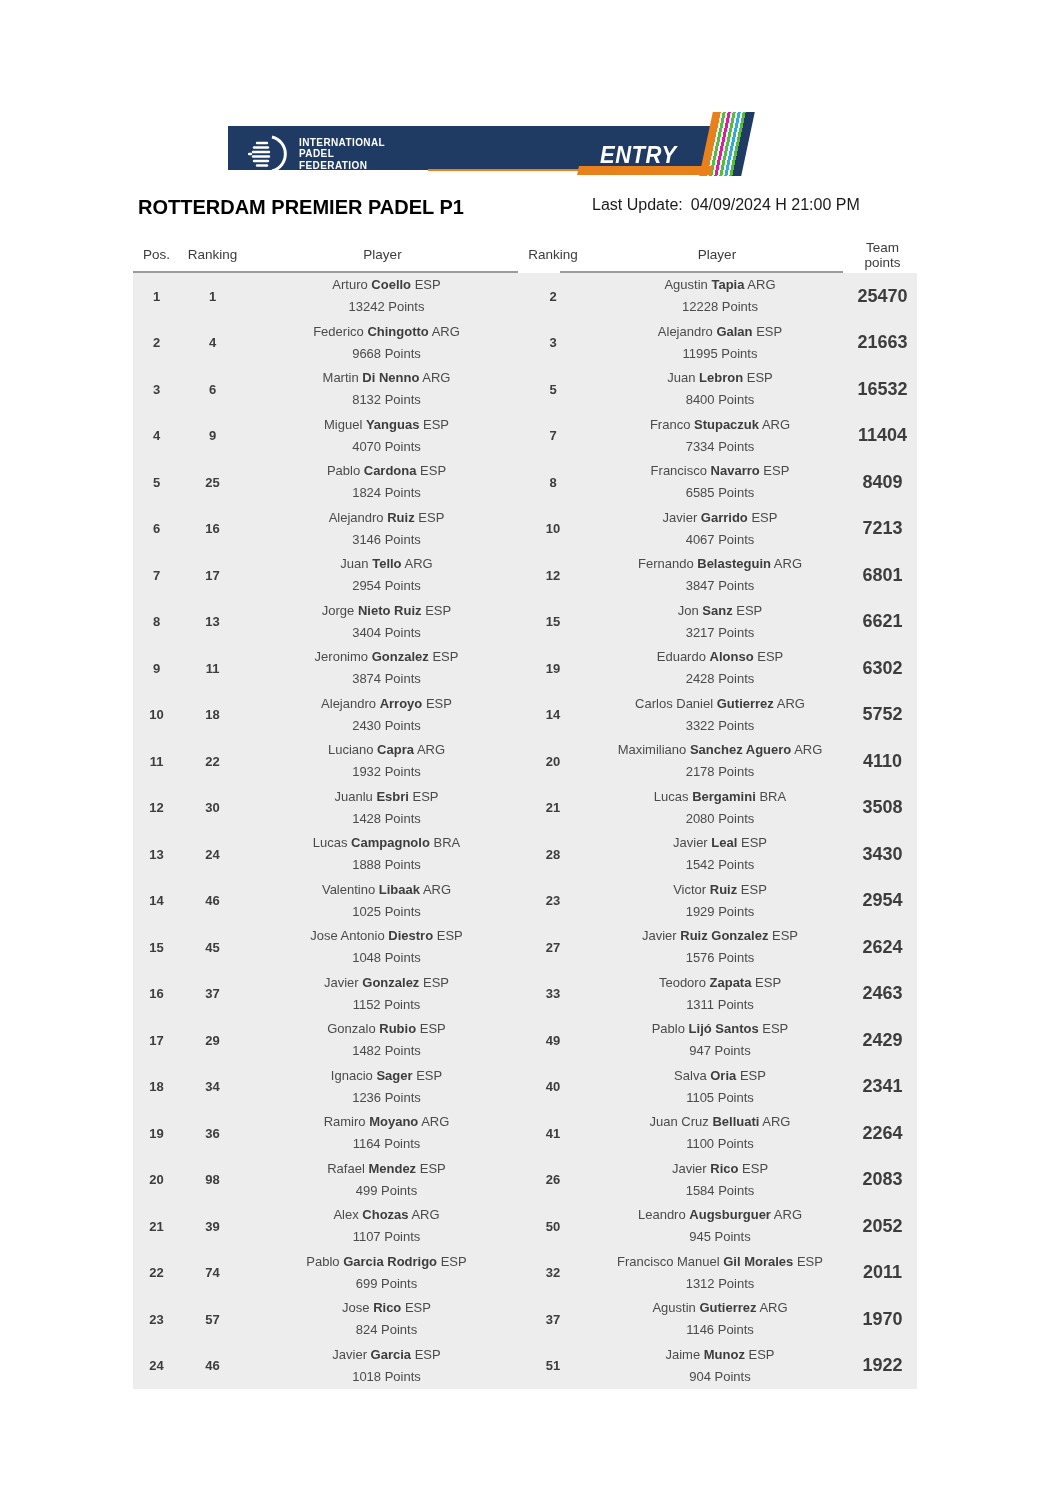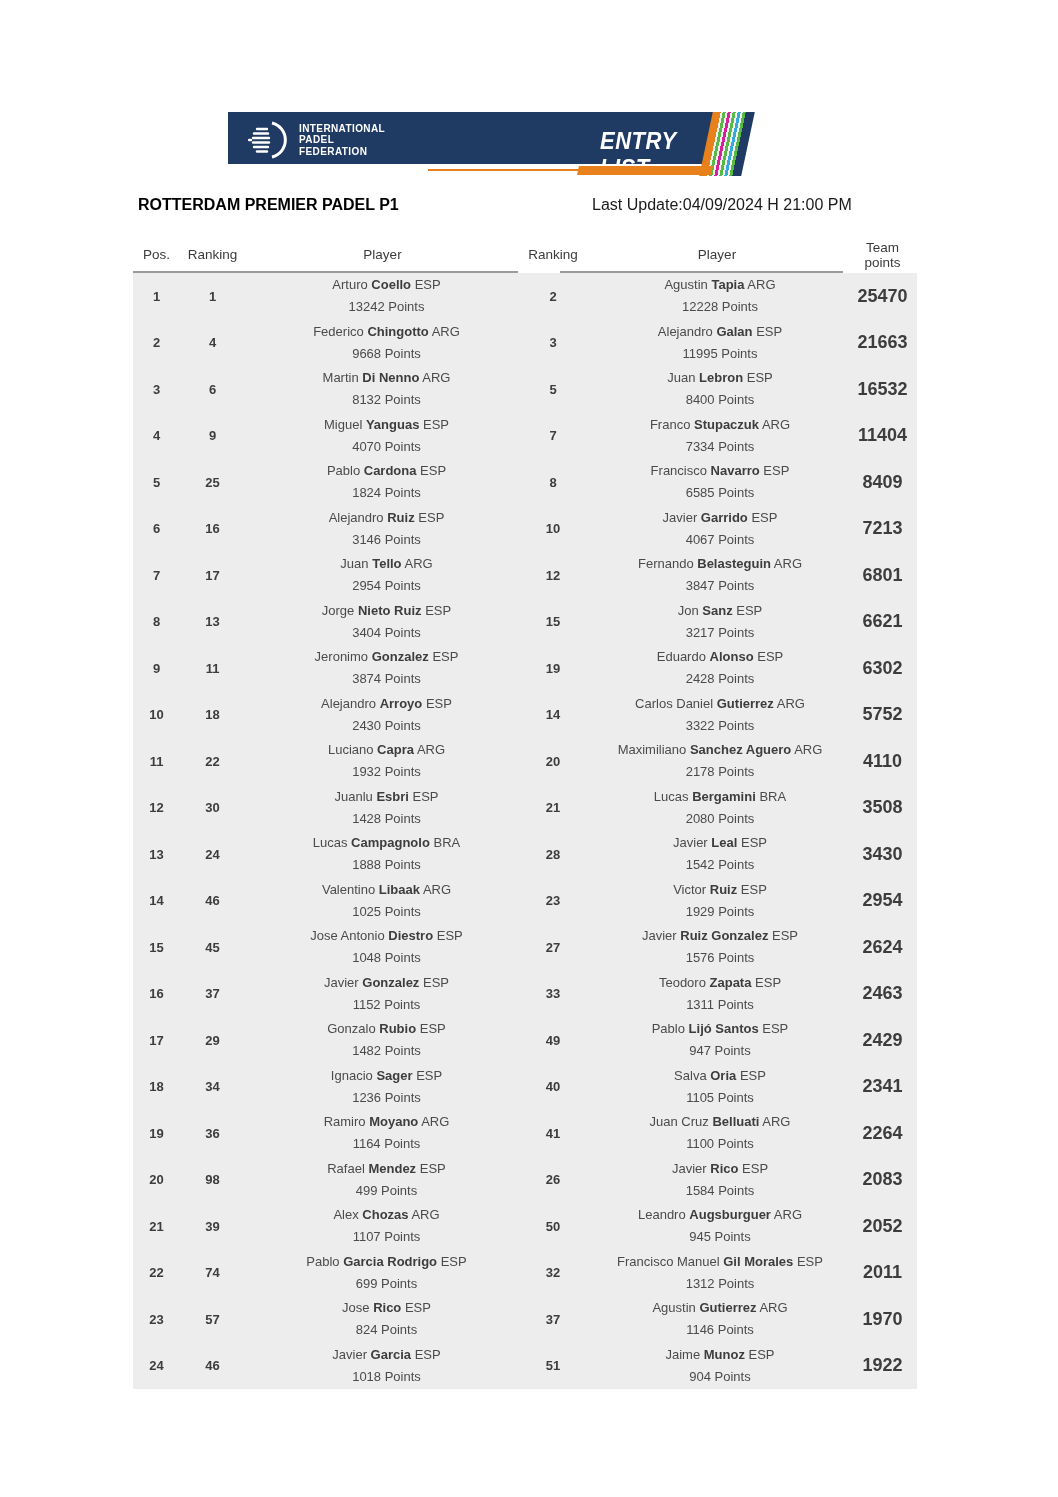--- a/index.html
+++ b/index.html
@@ -3,21 +3,21 @@
 <meta charset="utf-8">
 <style>
   * { box-sizing: border-box; }
   html,body { margin:0; padding:0; }
   body {
     width:1058px; height:1497px; position:relative; background:#ffffff;
     font-family:"Liberation Sans", sans-serif;
   }
   
   .banner-navy {
-    position:absolute; left:228px; top:112px; width:502px; height:52px;
+    position:absolute; left:228px; top:126px; width:502px; height:44px;
     background:#1F3A63;
     clip-path:polygon(0 0, 100% 0, calc(100% - 13px) 100%, 0 100%);
   }
   .logo { position:absolute; left:20px; top:6px; display:flex; align-items:center; gap:7px; }
   .logo-text { color:#fff; font-weight:bold; font-size:10px; line-height:11.5px; letter-spacing:.4px; }
   .logo-text span { display:block; }
   .entry-list {
     position:absolute; left:372px; top:17px; color:#fff;
     font-style:italic; font-weight:800; font-size:22px; letter-spacing:.5px;
     transform:scaleY(1.05);
@@ -30,23 +30,23 @@
       #58B947 10px 13px, #f3f3f3 13px 15px,
       #D6219C 15px 18px, #f3f3f3 18px 20px,
       #58B947 20px 23px, #f3f3f3 23px 25px,
       #35A8E0 25px 28px, #f3f3f3 28px 30px,
       #58B947 30px 33px, #1F3A63 33px 42px);
   }
   .orange-bar { position:absolute; left:578px; top:166px; width:134px; height:9px; background:#E8811C; transform:skewX(-12deg); }
   .orange-line { position:absolute; left:428px; top:169px; width:152px; height:2px; background:#E8811C; }
 
   
-  .doc-title { position:absolute; left:138px; top:196px; font-size:16px; font-weight:bold; color:#000; }
+  .doc-title { position:absolute; left:138px; top:196px; font-size:20px; font-weight:bold; color:#000; }
   .last-update { position:absolute; left:592px; top:196px; font-size:16px; color:#1a1a1a; }
-  .last-update .val { margin-left:0; }
+  .last-update .val { margin-left:8px; }
 
   
   .entry-table { position:absolute; left:133px; top:238px; width:784px; }
   .thead {
     display:grid; grid-template-columns:47px 65px 275px 66px 262px 69px;
     height:33px; align-items:center; text-align:center;
     font-weight:normal; font-size:13.5px; color:#3b3b3b;
   }
   .th-team { line-height:15px; padding:0 4px; }
   .underline { position:relative; height:2px; }

